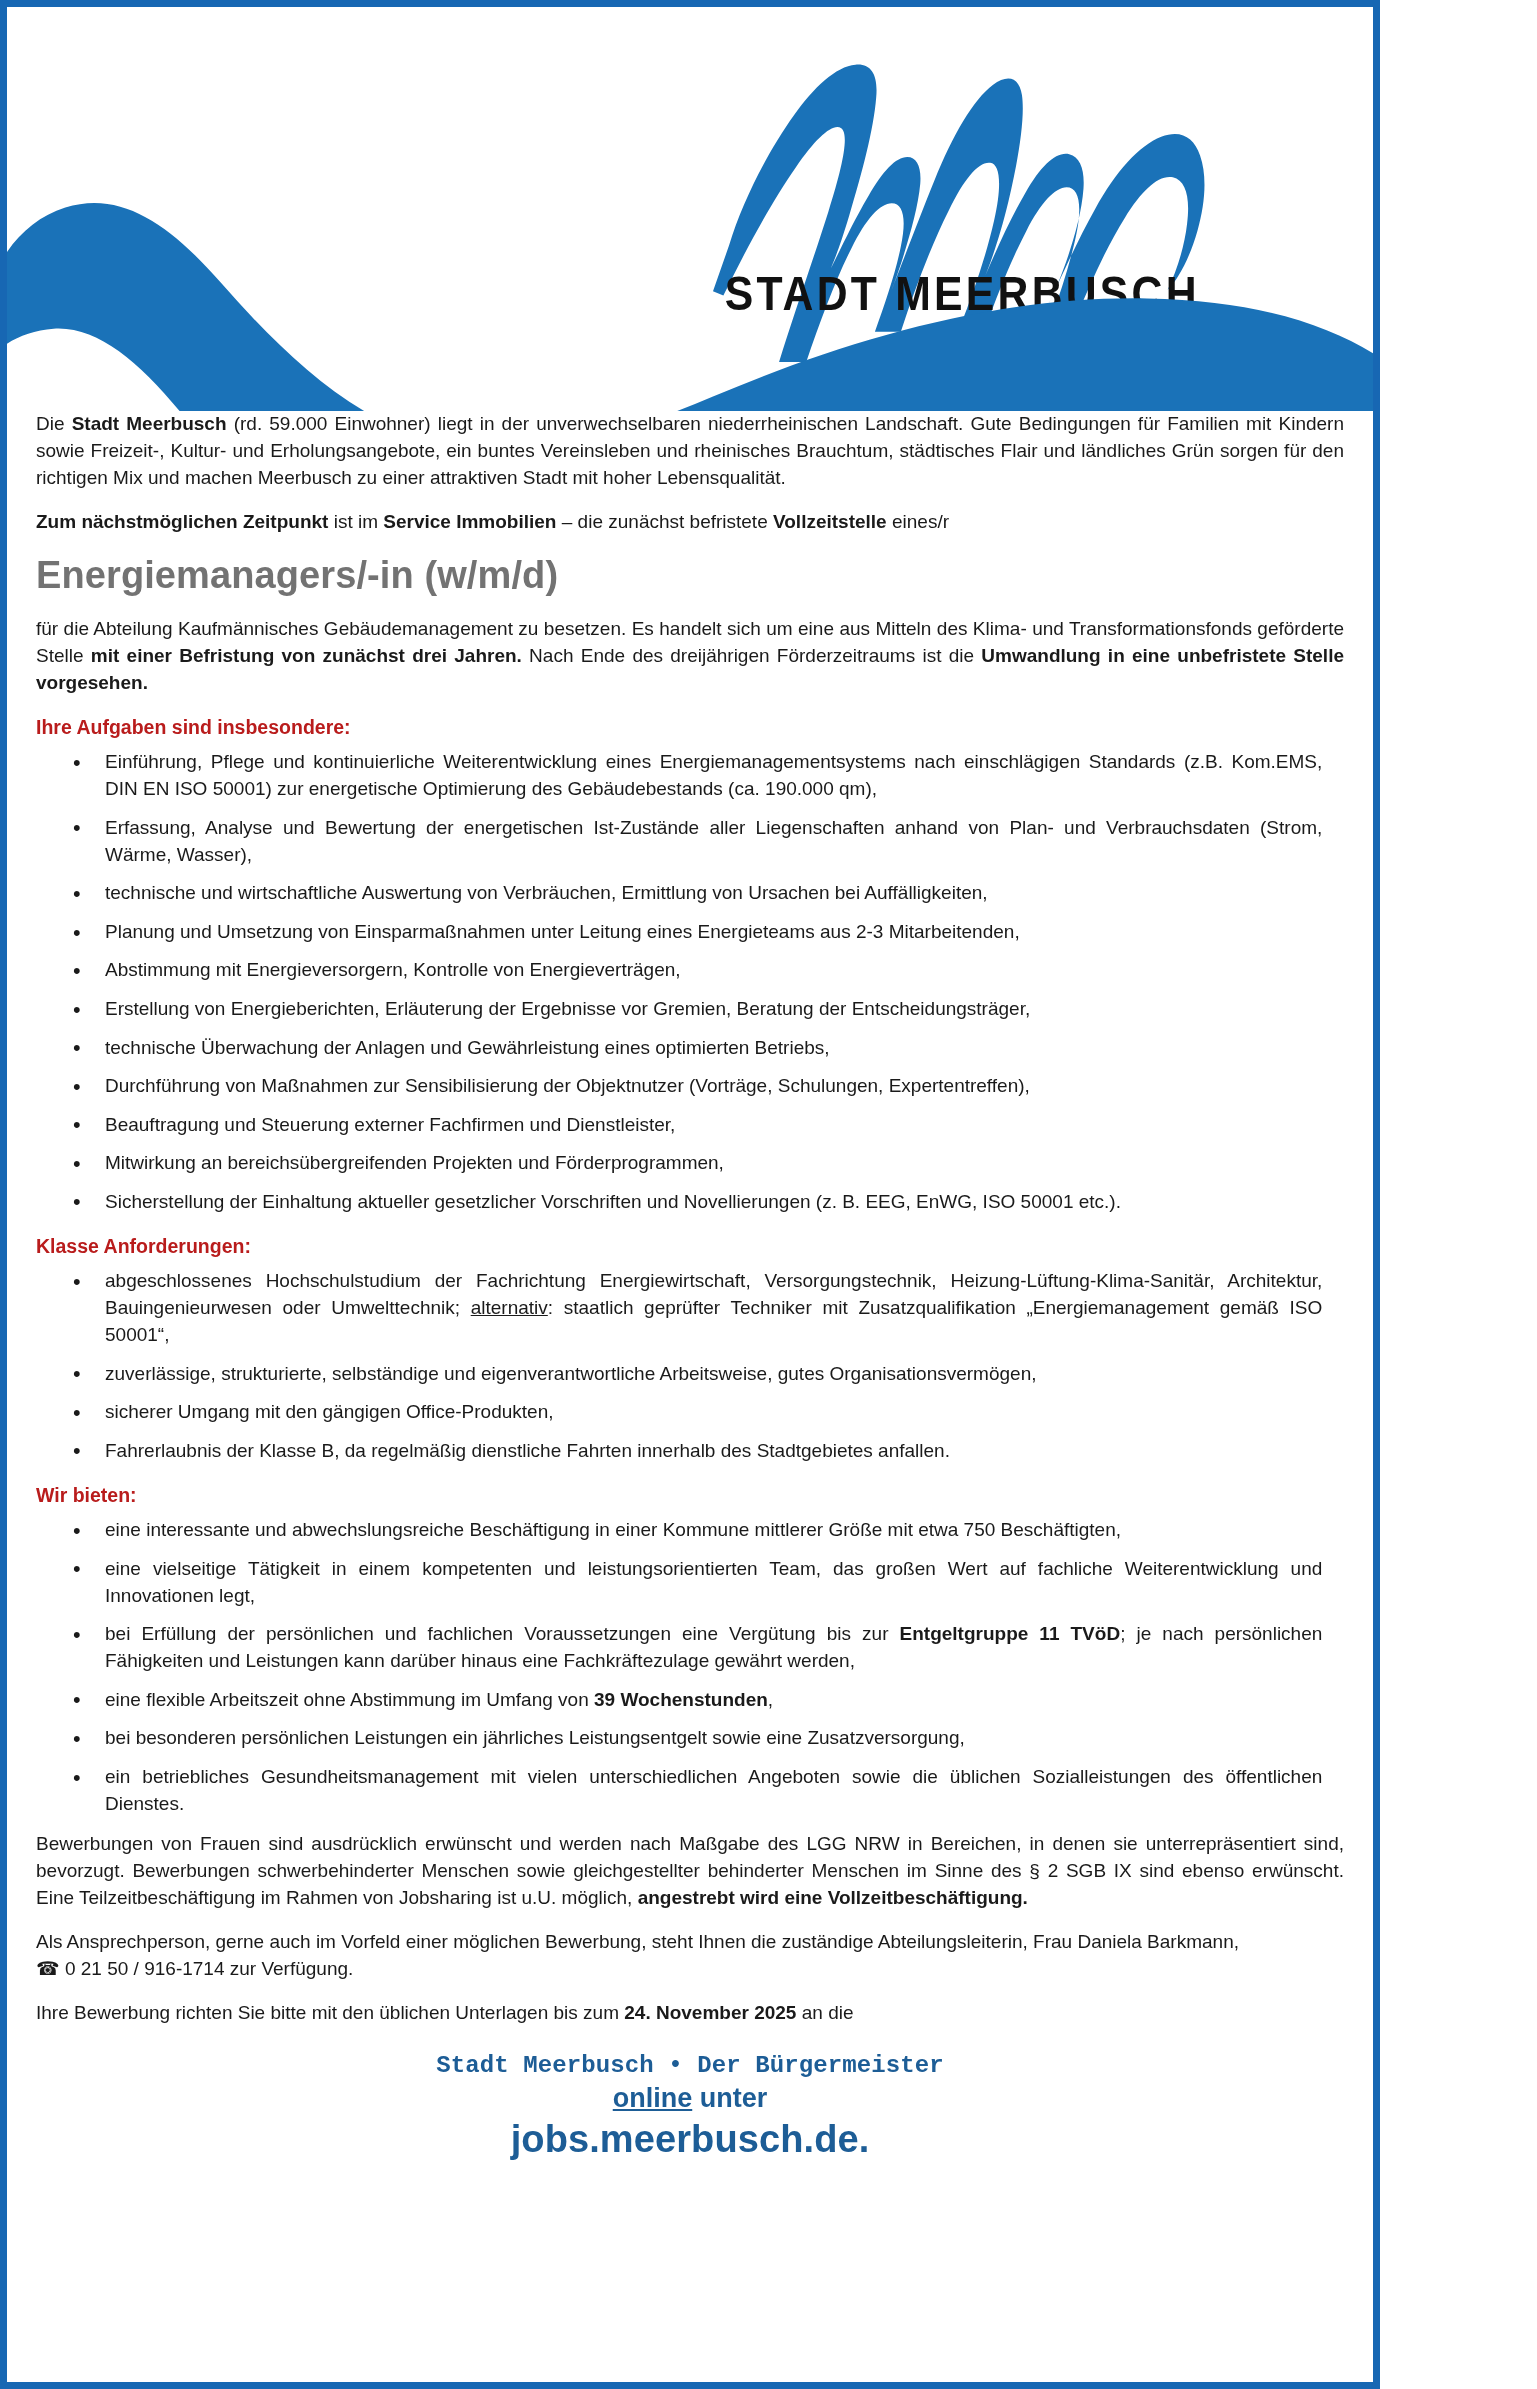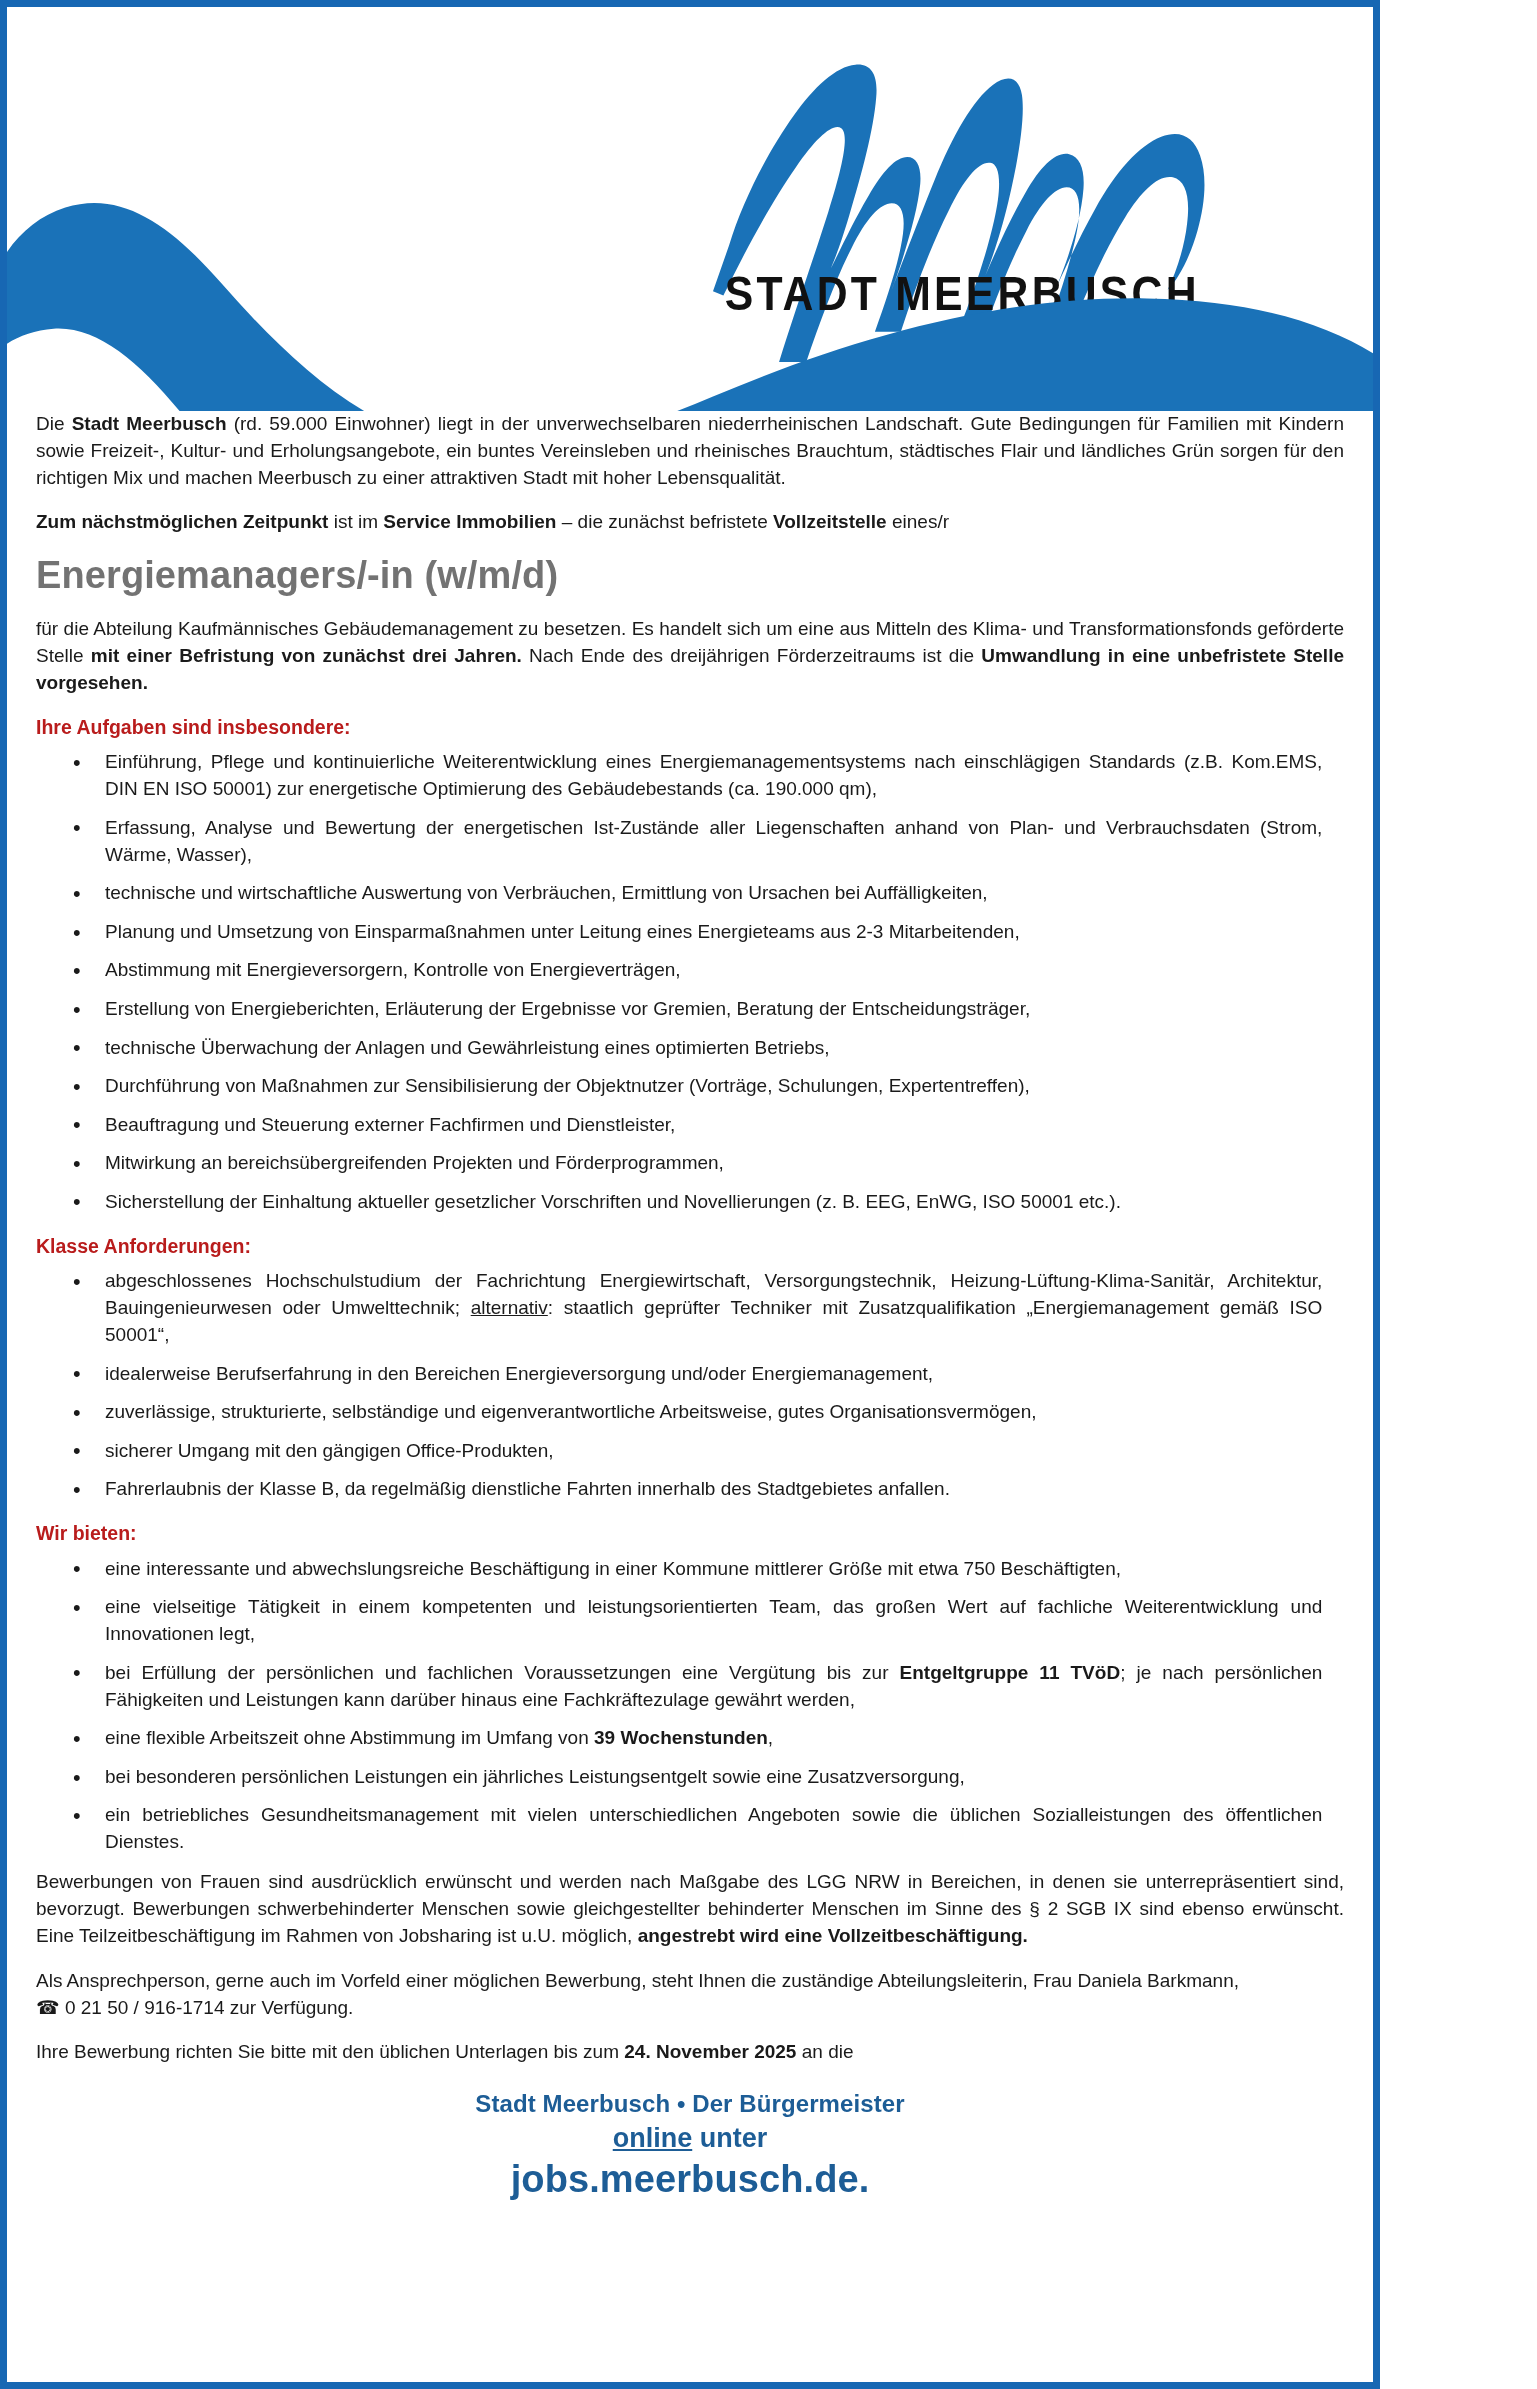--- a/index.html
+++ b/index.html
@@ -98,20 +98,21 @@
     margin-top:24.6px;
     padding-bottom:29px;
     text-align:center;
     color:#1d5d96;
   }
   .footer .line1{
     font-size:24px;
     font-weight:bold;
     letter-spacing:0.1px;
     margin-bottom:4.3px;
+    font-family:Liberation Mono, monospace;
   }
   .footer .line2{
     font-size:27px;
     font-weight:bold;
     margin-bottom:4.3px;
   }
   .footer .line2 .onl{text-decoration:underline;}
   .footer .line3{
     font-size:38px;
     font-weight:bold;
@@ -211,21 +212,20 @@
       <li>technische Überwachung der Anlagen und Gewährleistung eines optimierten Betriebs,</li>
       <li>Durchführung von Maßnahmen zur Sensibilisierung der Objektnutzer (Vorträge, Schulungen, Expertentreffen),</li>
       <li>Beauftragung und Steuerung externer Fachfirmen und Dienstleister,</li>
       <li>Mitwirkung an bereichsübergreifenden Projekten und Förderprogrammen,</li>
       <li>Sicherstellung der Einhaltung aktueller gesetzlicher Vorschriften und Novellierungen (z. B. EEG, EnWG, ISO 50001 etc.).</li>
     </ul>
 
     <h2 class="section">Klasse Anforderungen:</h2>
     <ul class="bullets">
       <li><span>abgeschlossenes Hochschulstudium der Fachrichtung Energiewirtschaft, Versorgungstechnik, Heizung-Lüftung-Klima-Sanitär, Architektur, Bauingenieurwesen oder Umwelttechnik; </span><span class="u">alternativ</span><span>: staatlich geprüfter Techniker mit Zusatzqualifikation „Energiemanagement gemäß ISO 50001“,</span></li>
-      <li>idealerweise Berufserfahrung in den Bereichen Energieversorgung und/oder Energiemanagement,</li>
       <li>zuverlässige, strukturierte, selbständige und eigenverantwortliche Arbeitsweise, gutes Organisationsvermögen,</li>
       <li>sicherer Umgang mit den gängigen Office-Produkten,</li>
       <li>Fahrerlaubnis der Klasse B, da regelmäßig dienstliche Fahrten innerhalb des Stadtgebietes anfallen.</li>
     </ul>
 
     <h2 class="section">Wir bieten:</h2>
     <ul class="bullets">
       <li>eine interessante und abwechslungsreiche Beschäftigung in einer Kommune mittlerer Größe mit etwa 750 Beschäftigten,</li>
       <li>eine vielseitige Tätigkeit in einem kompetenten und leistungsorientierten Team, das großen Wert auf fachliche Weiterentwicklung und Innovationen legt,</li>
       <li><span>bei Erfüllung der persönlichen und fachlichen Voraussetzungen eine Vergütung bis zur </span><b>Entgeltgruppe 11 TVöD</b><span>; je nach persönlichen Fähigkeiten und Leistungen kann darüber hinaus eine Fachkräftezulage gewährt werden,</span></li>

